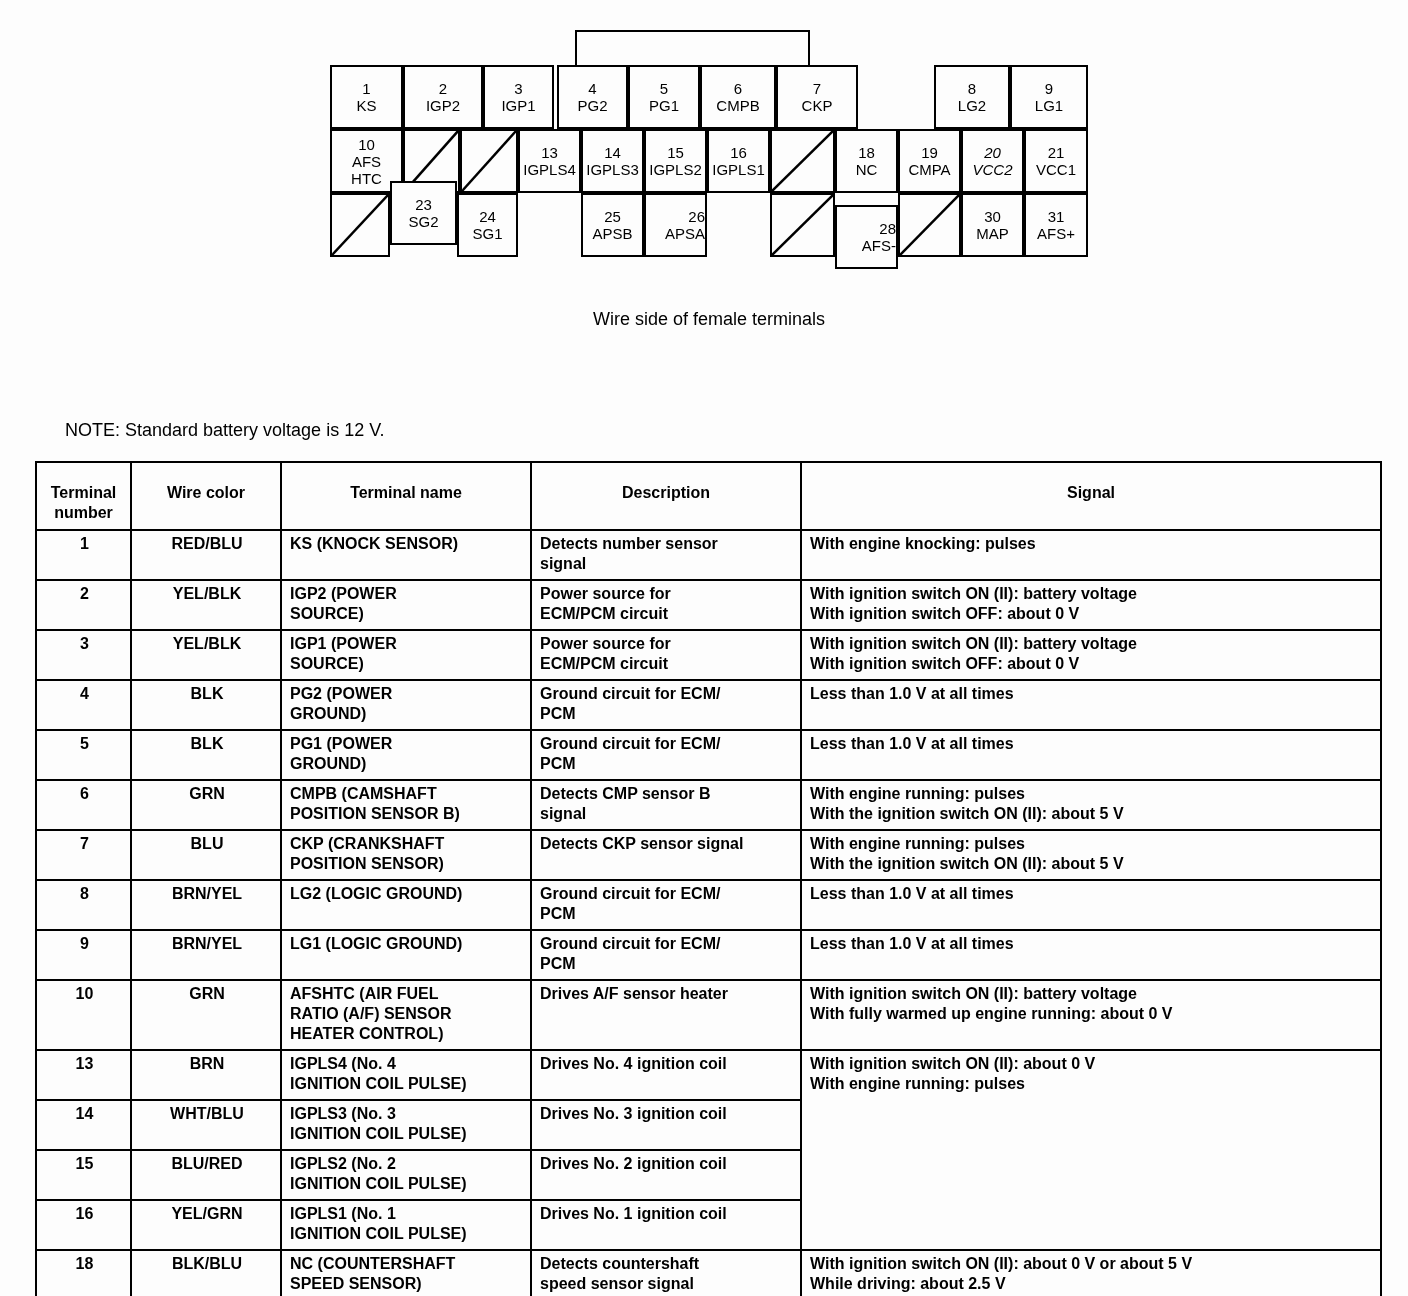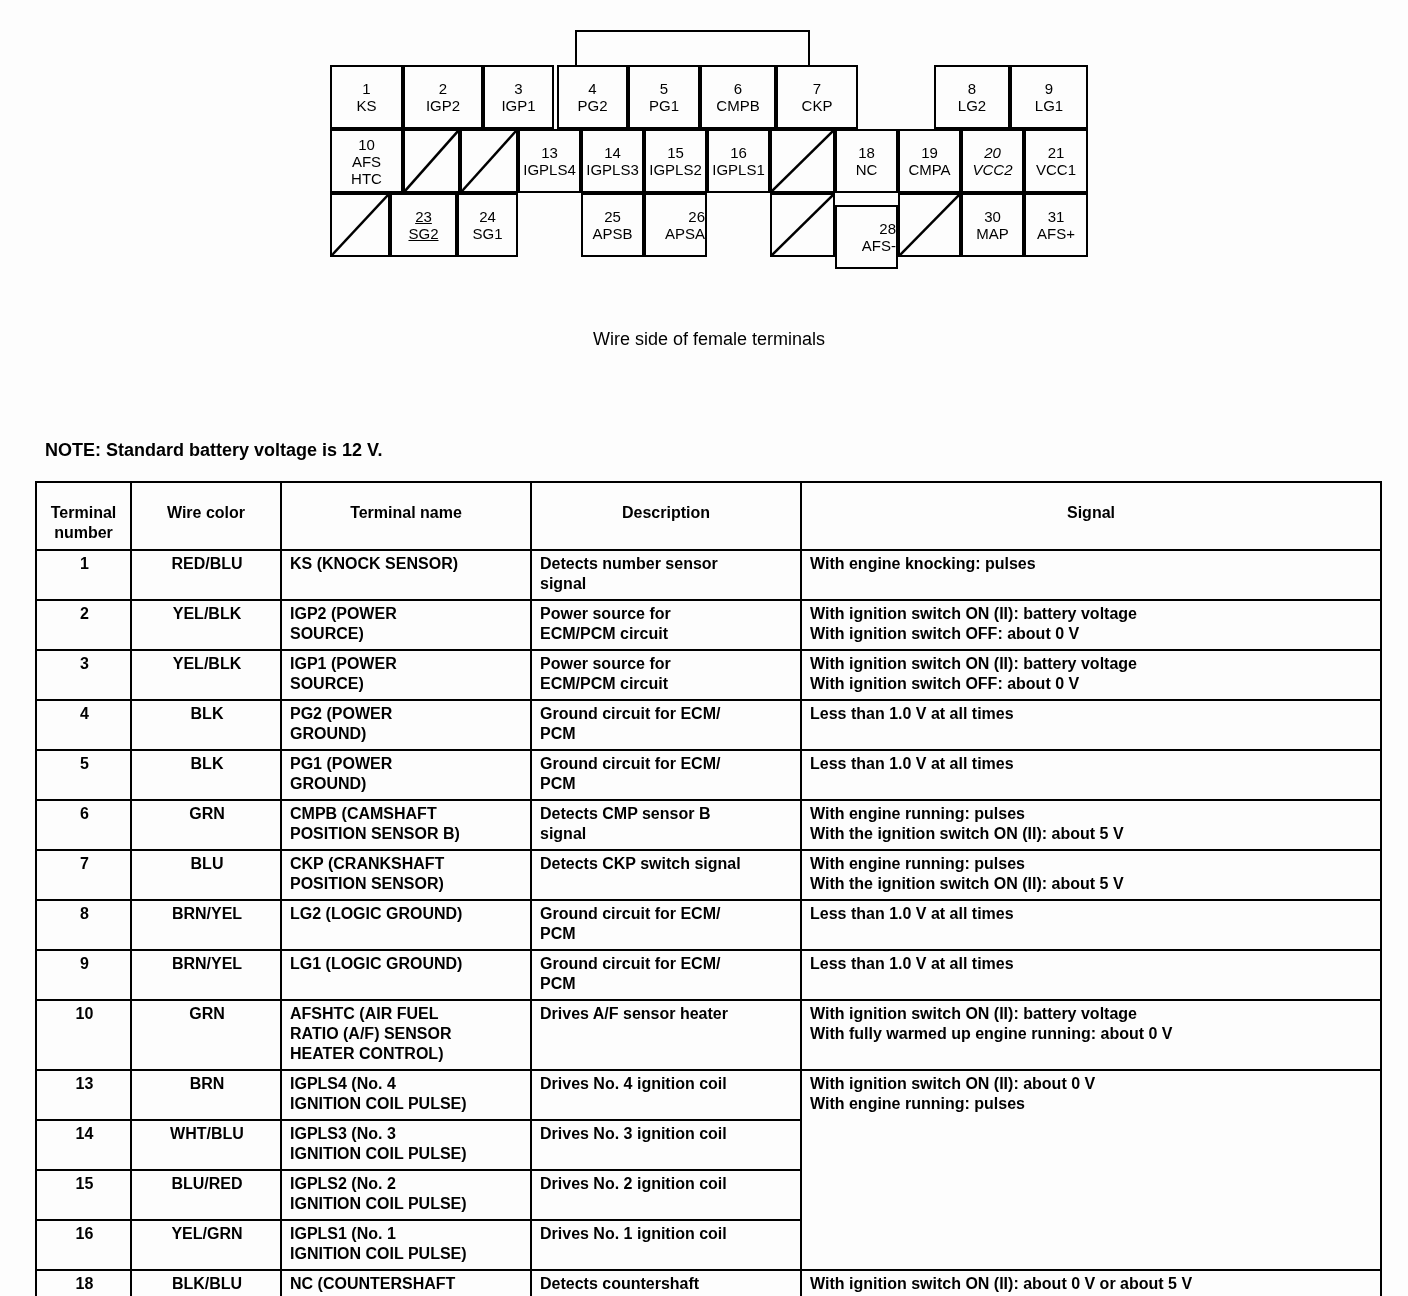--- a/index.html
+++ b/index.html
@@ -13,23 +13,23 @@
   .connector{position:relative;margin:65px 0 0 330px;width:758px;height:192px;}
   .tab{position:absolute;left:245px;top:-35px;width:235px;height:35px;
        border:2px solid #000;border-bottom:none;box-sizing:border-box;}
   .ccell{
     position:absolute;box-sizing:border-box;border:2px solid #000;
     display:flex;flex-direction:column;align-items:center;justify-content:center;
     font-size:15px;line-height:17px;text-align:center;background:#fdfdfd;
   }
   .ccell .clab{white-space:pre-line;}
   .ccell.slash svg{position:absolute;left:0;top:0;width:100%;height:100%;}
-  .caption{margin:72px 0 0 330px;width:758px;text-align:center;font-size:18px;}
+  .caption{margin:52px 0 0 330px;width:758px;text-align:center;font-size:18px;}
   
-  .note{margin:90px 0 0 45px;font-size:18px;font-weight:bold;}
+  .note{margin:90px 0 0 65px;font-size:18px;font-weight:normal;}
   
   table.term{
     border-collapse:collapse;table-layout:fixed;
     margin:20px 0 0 35px;width:1345px;
     font-size:16px;font-weight:bold;
   }
   table.term th,table.term td{
     border:2px solid #000;vertical-align:top;
     padding:3px 6px 5px 8px;line-height:20px;white-space:pre-line;
   }
@@ -130,21 +130,21 @@
       </div>
       <div class="ccell" style="left: 694px; top: 64px; width: 64px; height: 64px;">
         <div class="cnum">21</div>
         <div class="clab">VCC1</div>
       </div>
       <div class="ccell slash" style="left: 0px; top: 128px; width: 60px; height: 64px;">
         <svg viewBox="0 0 100 100" preserveAspectRatio="none">
           <line x1="0" y1="100" x2="100" y2="0" stroke="#000" stroke-width="2.5" vector-effect="non-scaling-stroke"></line>
         </svg>
       </div>
-      <div class="ccell" style="left: 60px; top: 128px; width: 67px; height: 64px; text-decoration: underline;">
+      <div class="ccell" style="left: 60px; top: 116px; width: 67px; height: 64px;">
         <div class="cnum">23</div>
         <div class="clab">SG2</div>
       </div>
       <div class="ccell" style="left: 127px; top: 128px; width: 61px; height: 64px;">
         <div class="cnum">24</div>
         <div class="clab">SG1</div>
       </div>
       <div class="ccell" style="left: 251px; top: 128px; width: 63px; height: 64px; text-align: right;">
         <div class="cnum">25</div>
         <div class="clab">APSB</div>
@@ -254,21 +254,21 @@
           <td class="c-desc">Detects CMP sensor B
 signal</td>
           <td class="c-signal">With engine running: pulses
 With the ignition switch ON (II): about 5 V</td>
         </tr>
         <tr>
           <td class="c-num">7</td>
           <td class="c-color">BLU</td>
           <td class="c-name">CKP (CRANKSHAFT
 POSITION SENSOR)</td>
-          <td class="c-desc">Detects CKP switch signal</td>
+          <td class="c-desc">Detects CKP sensor signal</td>
           <td class="c-signal">With engine running: pulses
 With the ignition switch ON (II): about 5 V</td>
         </tr>
         <tr>
           <td class="c-num">8</td>
           <td class="c-color">BRN/YEL</td>
           <td class="c-name">LG2 (LOGIC GROUND)</td>
           <td class="c-desc">Ground circuit for ECM/
 PCM</td>
           <td class="c-signal">Less than 1.0 V at all times</td>

